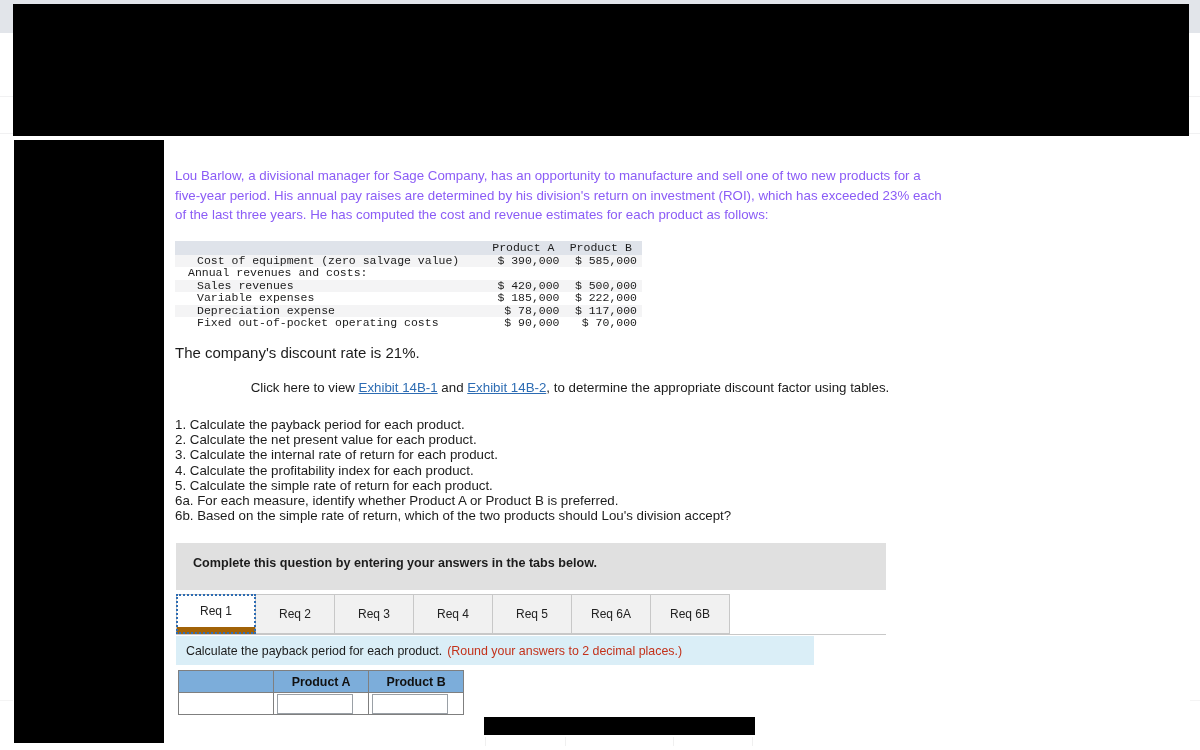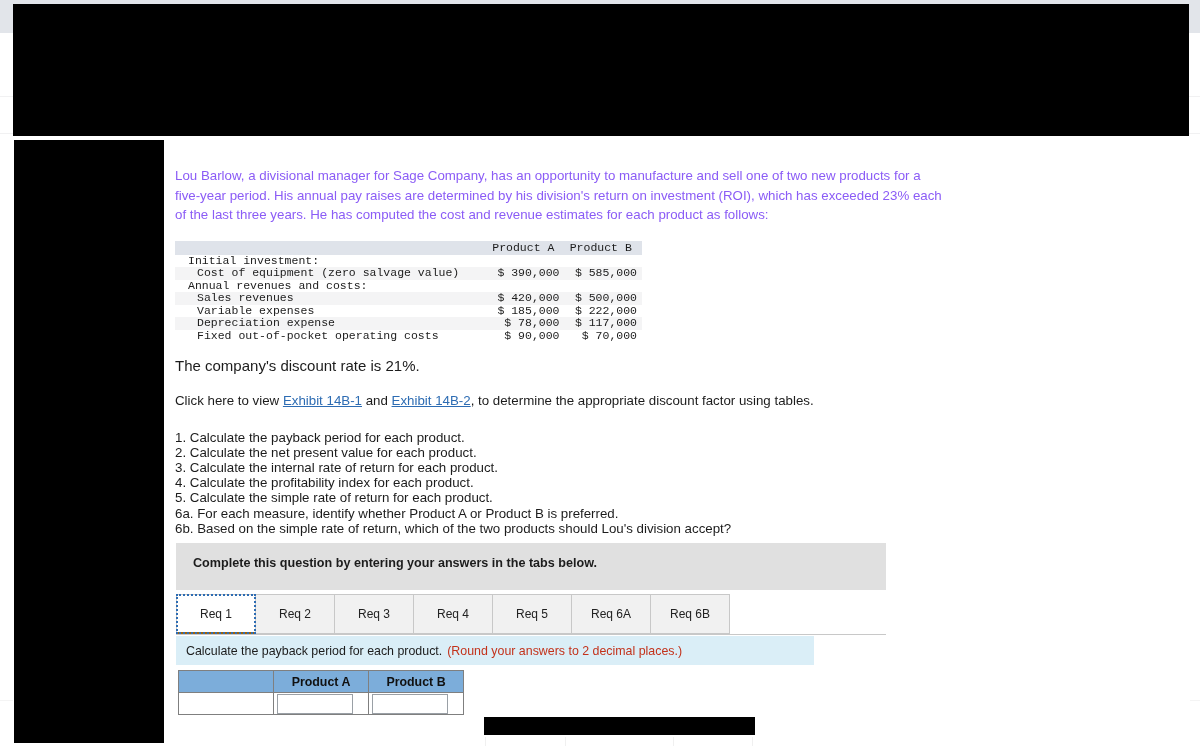--- a/index.html
+++ b/index.html
@@ -99,20 +99,21 @@
 
   .rate-line {
     font-size: 15px;
     color: #1c1c1c;
     margin: 0 0 19px 0;
   }
   .exhibit-line {
     font-size: 13.3px;
     color: #1c1c1c;
     margin: 6px 0 22px 0;
+    text-align: center;
   }
   .exhibit-link {
     color: #2d6cb3;
     text-decoration: underline;
     cursor: pointer;
   }
 
   .req-head {
     font-size: 13.3px;
     font-weight: bold;
@@ -165,21 +166,21 @@
     color: #222;
     display: flex;
     align-items: center;
     justify-content: center;
     cursor: pointer;
     white-space: nowrap;
   }
   .tab:first-child { border-left: 1px solid #c8c8c8; }
   .tab.active {
     background: #ffffff;
-    border-bottom: 2px solid #a16207;
+    border-bottom: 7px solid #a16207;
     outline: 2px dotted #2d6cb3;
     outline-offset: -2px;
     position: relative;
     z-index: 3;
   }
   .tab-filler { flex: 1; height: 40px; }
 
   
   .blue-strip {
     position: absolute;
@@ -331,25 +332,20 @@
       <colgroup>
           <col style="width:305px">
           <col style="width:78px">
           <col style="width:78px">
         </colgroup>
       <tbody>
         <tr class="hdr">
           <td class="lbl"></td>
           <td class="num">Product A</td>
           <td class="num">Product B</td>
-        </tr>
-        <tr>
-          <td class="lbl">Initial investment:</td>
-          <td class="num"></td>
-          <td class="num"></td>
         </tr>
         <tr class="shade">
           <td class="lbl indent">Cost of equipment (zero salvage value)</td>
           <td class="num">$ 390,000</td>
           <td class="num">$ 585,000</td>
         </tr>
         <tr>
           <td class="lbl">Annual revenues and costs:</td>
           <td class="num"></td>
           <td class="num"></td>

